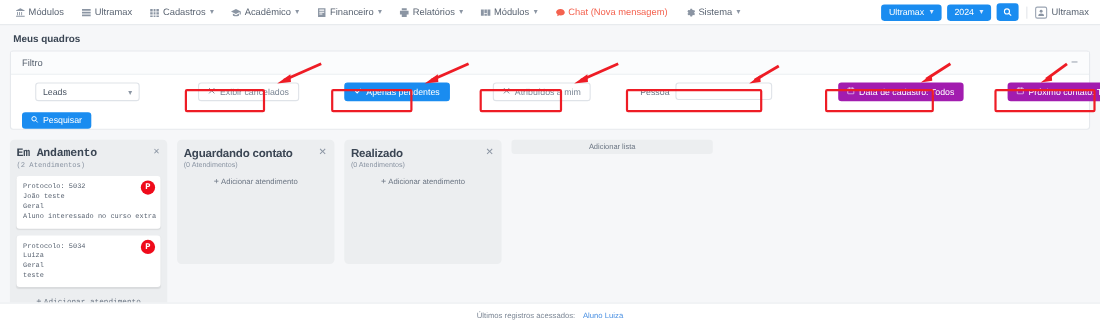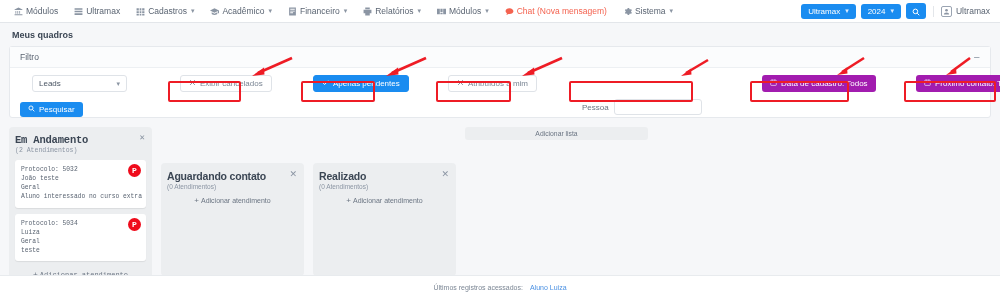--- a/index.html
+++ b/index.html
@@ -118,21 +118,21 @@
     padding: 0 8px; cursor: pointer; white-space: nowrap;
   }
   .date-btn svg { width: 7px; height: 7px; }
 
   
   .f-leads   { position: absolute; left: 22px;  top: 7px; }
   .f-search  { position: absolute; left: 10px;  top: 28px; }
   .f-cancel  { position: absolute; left: 170px; top: 7px; }
   .f-pend    { position: absolute; left: 303px; top: 7px; }
   .f-atrib   { position: absolute; left: 438px; top: 7px; }
-  .f-pessoa  { position: absolute; left: 572px; top: 7px; margin-top: 24px; }
+  .f-pessoa  { position: absolute; left: 572px; top: 7px; }
   .f-datac   { position: absolute; left: 752px; top: 7px; }
   .f-prox    { position: absolute; left: 906px; top: 7px; }
 
   
   .hl {
     position: absolute; border: 2px solid #ee1c25; border-radius: 2px;
     pointer-events: none; z-index: 40;
   }
   .arrow { position: absolute; z-index: 41; pointer-events: none; }
   .arrow svg { display: block; overflow: visible; }
@@ -164,21 +164,21 @@
     width: 13px; height: 13px; border-radius: 50%;
     background: #ef0b1b; color: #fff; font-size: 8px; font-weight: bold;
     display: flex; align-items: center; justify-content: center;
   }
   .add-at {
     margin-top: 7px; text-align: center; font-size: 7px; color: #6b7583;
     cursor: pointer; padding: 2px 0;
   }
   .add-at .plus { font-size: 8px; margin-right: 2px; }
   .col-2 .add-at, .col-3 .add-at { margin-top: 4px; }
-  .col-2, .col-3 { min-height: 113px; margin-top: 36px; }
+  .col-2, .col-3 { min-height: 113px; }
   .col-1 { min-height: 113px; font-family: Liberation Mono, monospace; }
 
   .add-list {
     width: 183px; height: 13px; background: #eceef0; border-radius: 3px;
     display: flex; align-items: center; justify-content: center;
     font-size: 6.8px; color: #6b7583; cursor: pointer; margin-top: 0px;
   }
 
   
   .footer {

